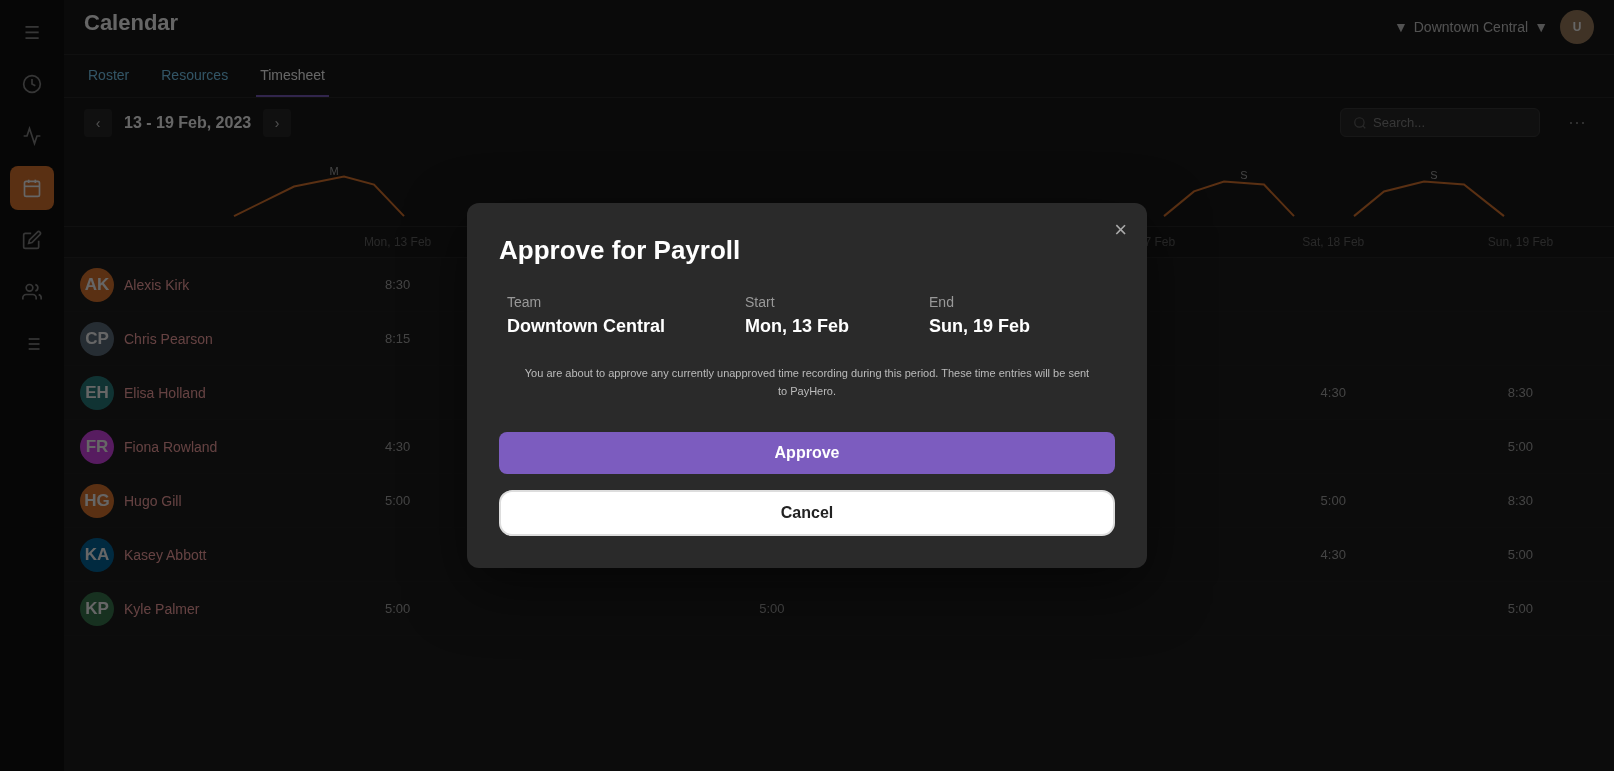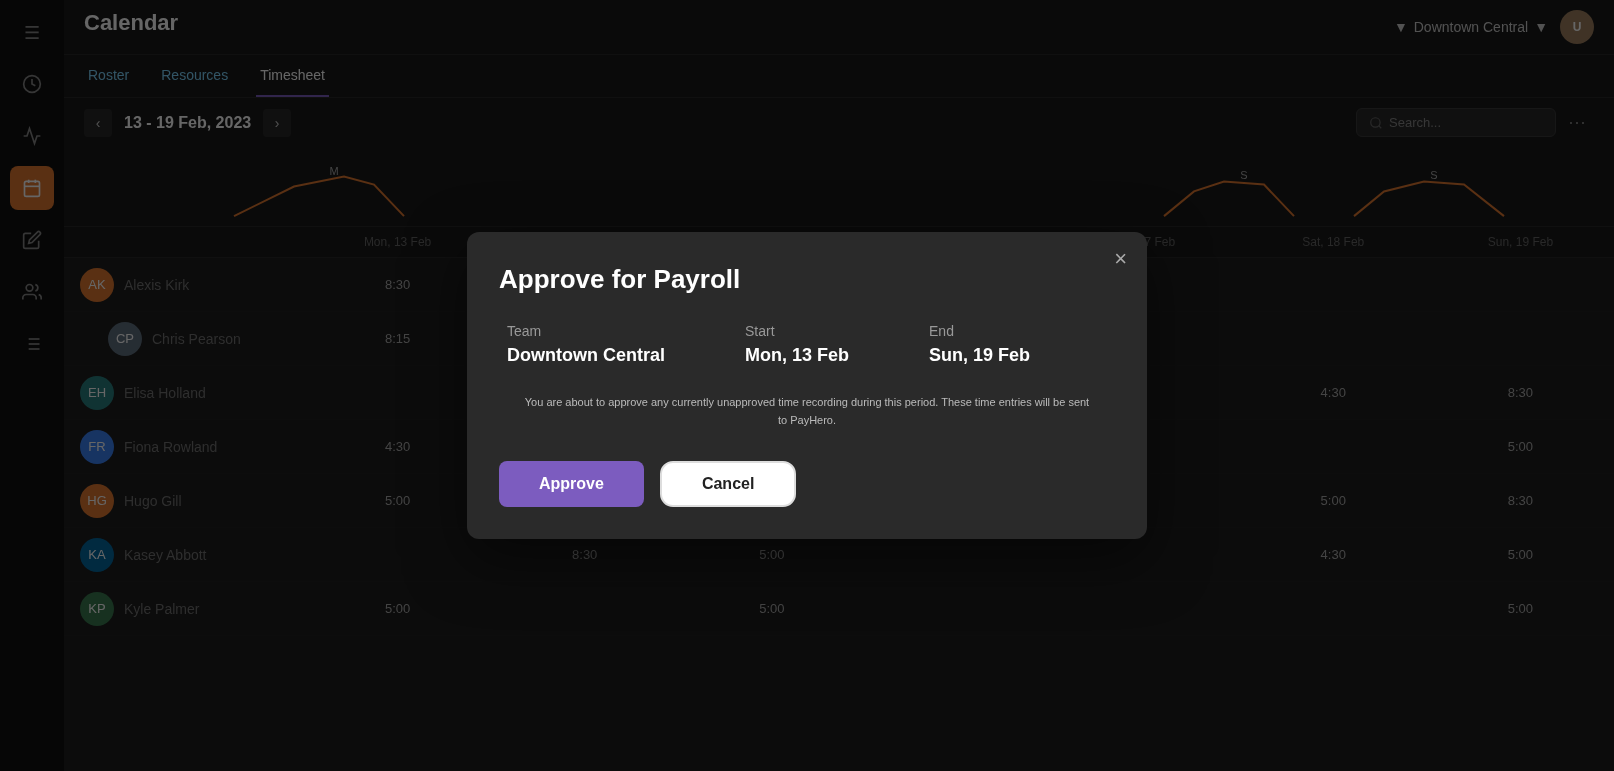--- a/index.html
+++ b/index.html
@@ -156,21 +156,21 @@
     .date-range-text {
       font-size: 16px;
       font-weight: 600;
       color: #fff;
     }
 
     .date-nav-right {
       margin-left: auto;
       display: flex;
       align-items: center;
-      gap: 4px;
+      gap: 20px;
       justify-content: space-between;
     }
 
     .search-box {
       background: #2a2a2a;
       border: 1px solid #3a3a3a;
       border-radius: 6px;
       padding: 6px 12px;
       color: #888;
       font-size: 13px;
@@ -239,29 +239,29 @@
 
     .staff-avatar {
       width: 34px;
       height: 34px;
       border-radius: 50%;
       background: #555;
       flex-shrink: 0;
       display: flex;
       align-items: center;
       justify-content: center;
-      font-size: 13px;
-      color: #fff;
-      font-weight: 400;
+      font-size: 17px;
+      color: #fff;
+      font-weight: 700;
       overflow: hidden;
     }
 
     .staff-name-text {
       font-size: 14px;
-      color: #737373;
+      color: #fca5a5;
     }
 
     .time-cell {
       text-align: center;
       font-size: 13px;
       color: #aaa;
       padding: 4px 8px;
     }
 
     
@@ -330,20 +330,21 @@
       text-align: center;
       line-height: 1.6;
       margin-bottom: 32px;
       padding: 0 20px;
     }
 
     .modal-actions {
       display: flex;
       justify-content: flex-start;
       gap: 16px;
+      flex-direction: column;
     }
 
     .btn-approve {
       background: #7c5cbf;
       color: #fff;
       border: none;
       border-radius: 8px;
       padding: 12px 40px;
       font-size: 16px;
       font-weight: 600;
@@ -365,23 +366,23 @@
     .chart-svg {
       position: absolute;
       top: 0; left: 0;
       width: 100%;
       height: 100%;
     }
 
     
     .av-orange { background: #e07830; }
     .av-purple { background: #7c5cbf; }
-    .av-gray { background: #607080; margin-left: 28px; }
+    .av-gray { background: #607080; }
     .av-teal { background: #2a8080; }
-    .av-brown { background: #3b82f6; }
+    .av-brown { background: #d946ef; }
     .av-dark { background: #0369a1; }
     .av-green { background: #3a7a50; }
   </style>
 </head>
 <body>
 
 <div class="app-container">
 
   <div class="sidebar">
     <div class="sidebar-menu-icon">☰</div>

